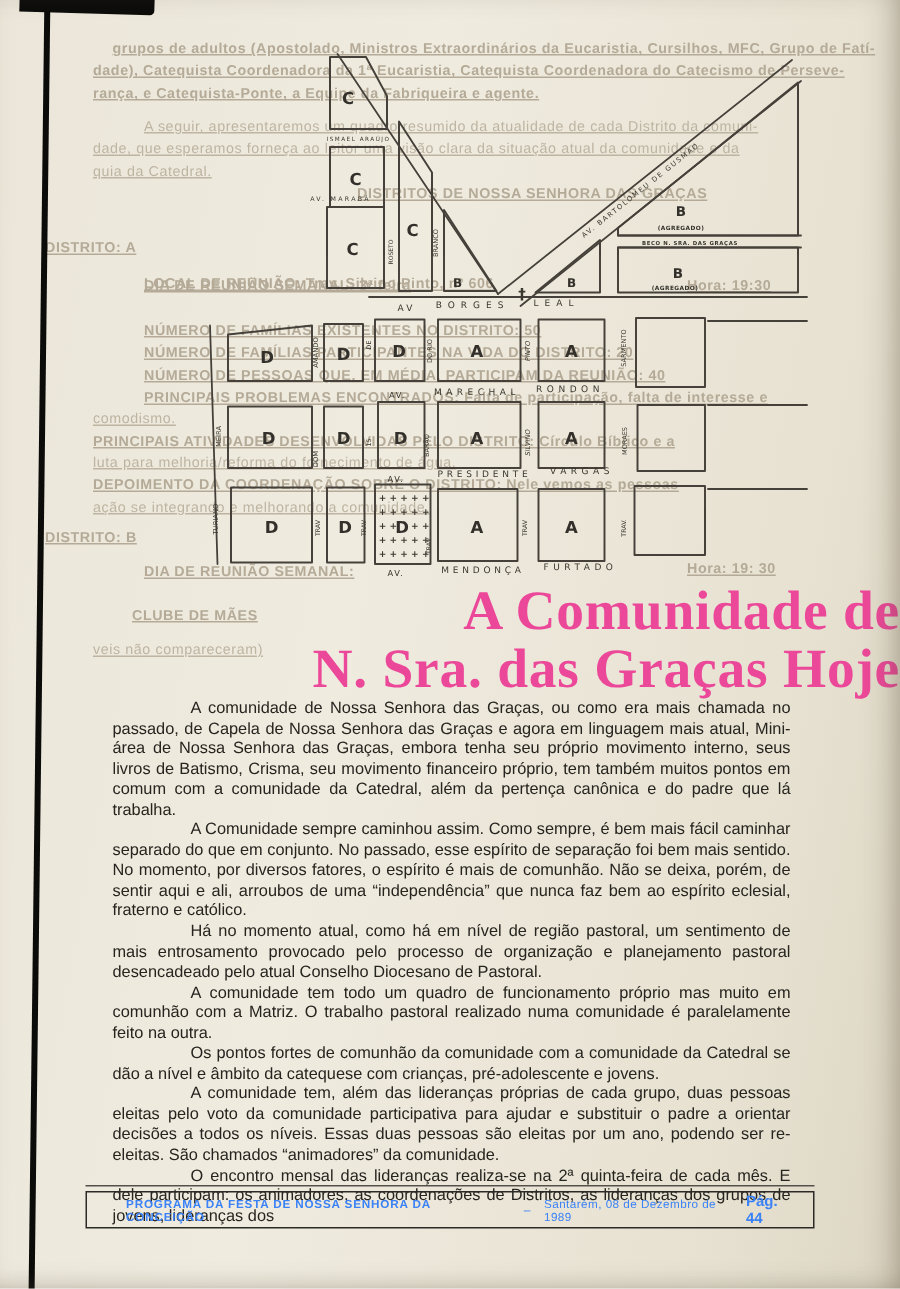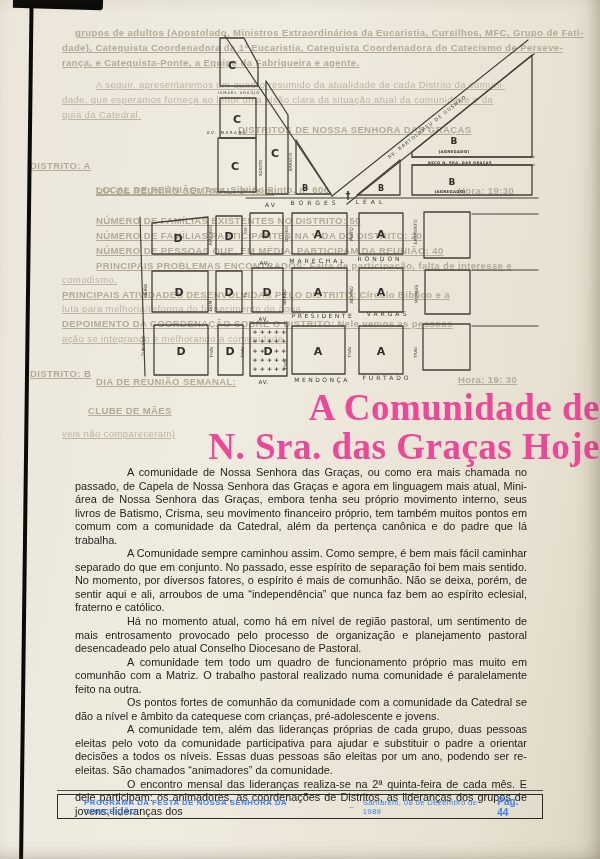--- a/index.html
+++ b/index.html
@@ -62,21 +62,21 @@
       <div class="ghost" style="left: 96px; top: 184px; text-align: right;">LOCAL DE REUNIÃO: Trav. Silvino Pinto, nº 606</div>
       <div class="ghost" style="left: 96px; top: 215px;">NÚMERO DE FAMÍLIAS EXISTENTES NO DISTRITO: 50</div>
       <div class="ghost" style="left: 96px; top: 230px;">NÚMERO DE FAMÍLIAS PARTICIPANTES NA VIDA DO DISTRITO: 20</div>
       <div class="ghost" style="left: 96px; top: 245px;">NÚMERO DE PESSOAS QUE, EM MÉDIA, PARTICIPAM DA REUNIÃO: 40</div>
       <div class="ghost" style="left: 96px; top: 260px;">PRINCIPAIS PROBLEMAS ENCONTRADOS: Falta de participação, falta de interesse e</div>
       <div class="ghost light" style="left: 62px; top: 274px;">comodismo.</div>
       <div class="ghost" style="left: 62px; top: 289px;">PRINCIPAIS ATIVIDADES DESENVOLVIDAS PELO DISTRITO: Círculo Bíblico e a</div>
       <div class="ghost light" style="left: 62px; top: 303px;">luta para melhoria/reforma do fornecimento de água.</div>
       <div class="ghost" style="left: 62px; top: 318px;">DEPOIMENTO DA COORDENAÇÃO SOBRE O DISTRITO: Nele vemos as pessoas</div>
       <div class="ghost light" style="left: 62px; top: 333px;">ação se integrando e melhorando a comunidade.</div>
-      <div class="ghost" style="left: 30px; top: 368px;">DISTRITO: B</div>
+      <div class="ghost" style="left: 30px; top: 353px;">DISTRITO: B</div>
       <div class="ghost" style="left: 96px; top: 376px;">DIA DE REUNIÃO SEMANAL:</div>
       <div class="ghost" style="left: 458px; top: 374px;">Hora: 19: 30</div>
       <div class="ghost" style="left: 88px; top: 405px;">CLUBE DE  MÃES</div>
       <div class="ghost light" style="left: 62px; top: 428px;">veis não compareceram)</div>
     </div>
 
   <svg id="map-svg" width="480" height="365" viewBox="0 0 480 365">
       <path d="M165,12 L272,172" class="mline"></path>
       <path d="M272,172 L468,16" class="mline"></path>
       <path d="M287,180 L474,30" class="mline"></path>

